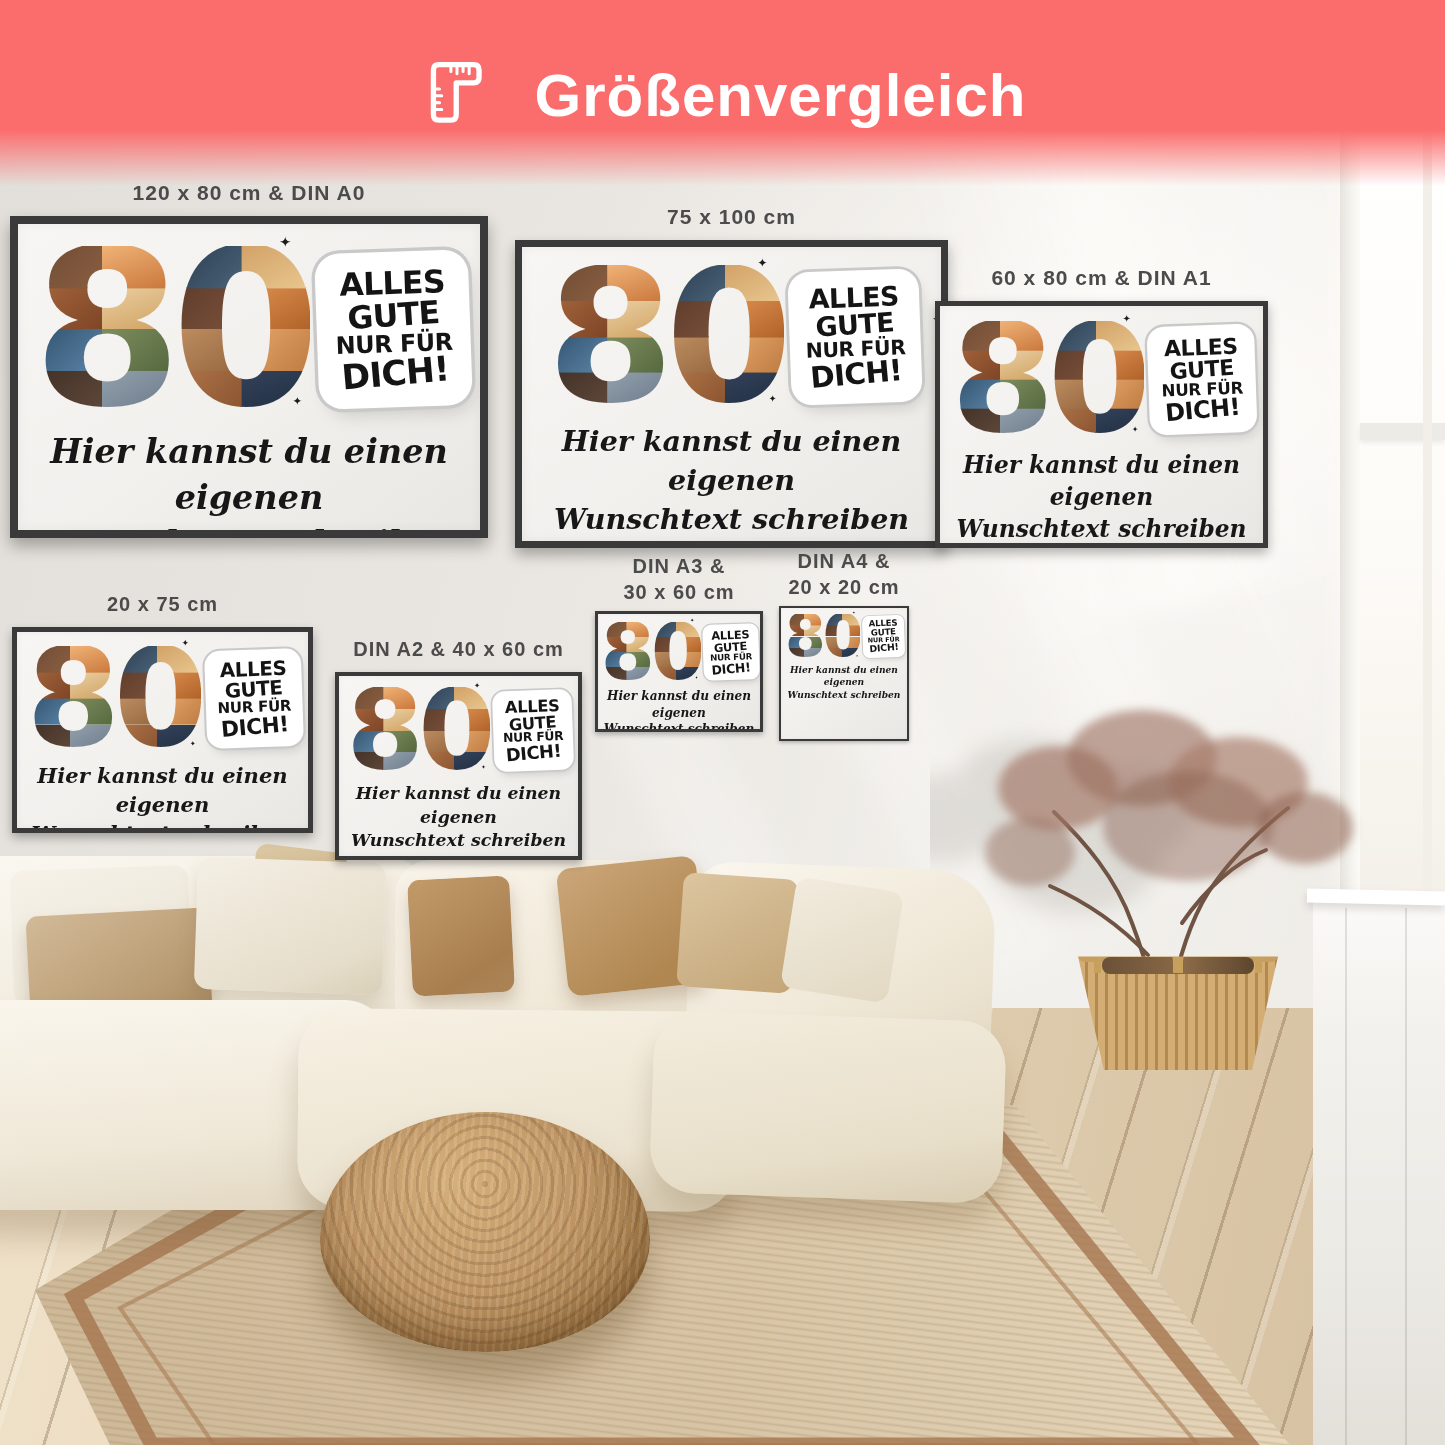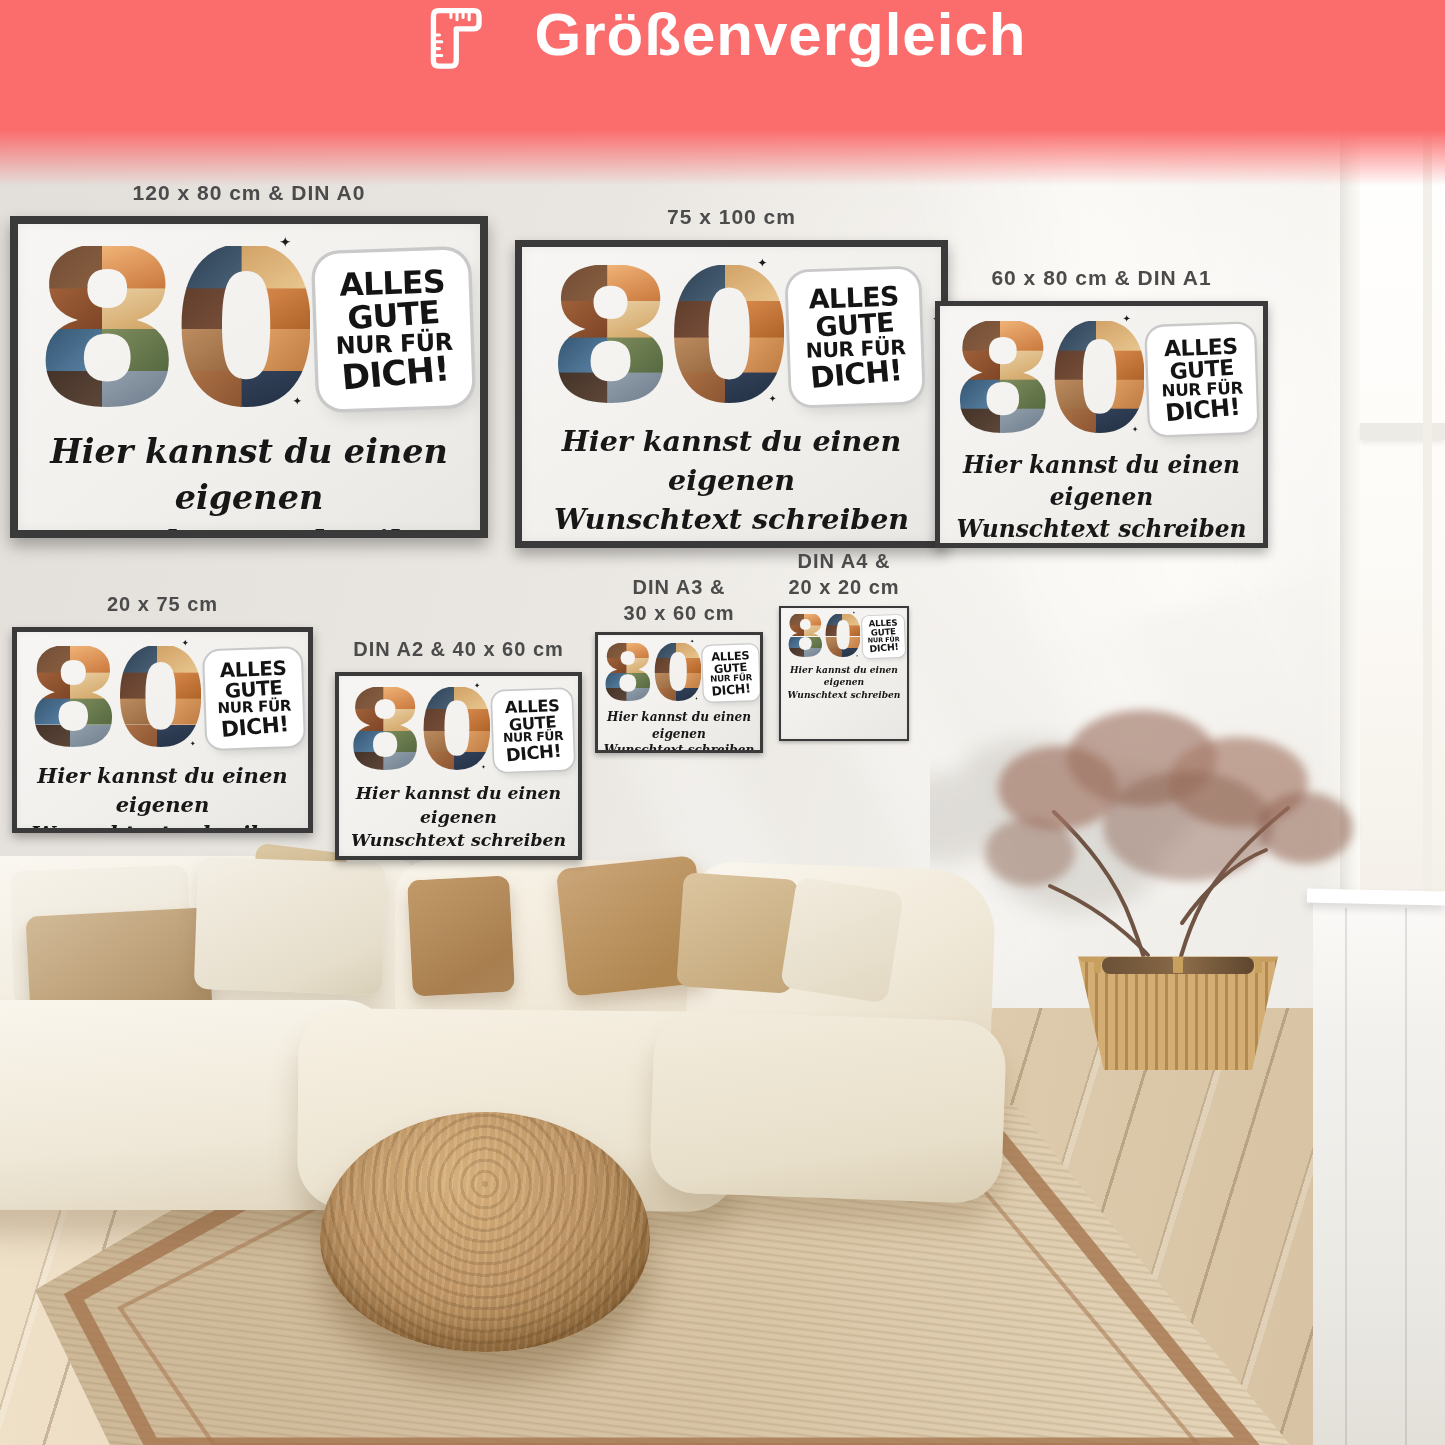--- a/index.html
+++ b/index.html
@@ -109,34 +109,34 @@
     background:
       repeating-radial-gradient(ellipse at 50% 30%, rgba(60,35,10,.15) 0 3px, rgba(0,0,0,0) 3px 11px),
       repeating-linear-gradient(95deg, rgba(255,240,210,.14) 0 3px, rgba(0,0,0,0) 3px 8px),
       radial-gradient(ellipse at 42% 28%, #d6b07c 0%, #bf9565 45%, #997241 80%, #7e5c33 100%);
     box-shadow:0 30px 36px rgba(95,65,30,.35), inset 0 -16px 30px rgba(80,50,20,.35);}
 
   
   .banner{position:absolute;left:0;top:0;right:0;height:130px;z-index:10;background:#fb6d6d;}
   .banner-fade{position:absolute;left:0;top:130px;right:0;height:56px;z-index:10;pointer-events:none;
     background:linear-gradient(180deg,#fb6d6d 0%,rgba(251,109,109,.55) 45%,rgba(251,109,109,0) 100%);}
-  .banner-inner{display:flex;align-items:flex-start;justify-content:center;gap:40px;height:100%;}
+  .banner-inner{display:flex;align-items:flex-end;justify-content:center;gap:40px;height:100%;}
   .banner h1{margin:0;font-weight:700;font-size:60px;color:#ffffff;letter-spacing:1px;
     font-family:"Liberation Sans",sans-serif;}
   .ruler-svg{display:block;}
 
   
   figure{margin:0;}
   .poster{position:absolute;z-index:9;}
   .p1{left:10px;  top:216px;width:478px;height:322px;font-size:4.78px;}
   .p2{left:515px; top:240px;width:408px;height:308px;font-size:4.08px;padding-left:25px;}
   .p3{left:935px; top:301px;width:333px;height:247px;font-size:3.33px;}
   .p4{left:12px;  top:627px;width:301px;height:206px;font-size:3.01px;}
   .p5{left:335px; top:628px;width:247px;height:188px;font-size:2.47px;margin-top:44px;}
-  .p6{left:595px; top:632px;width:168px;height:121px;font-size:1.73px;}
+  .p6{left:595px; top:611px;width:168px;height:121px;font-size:1.73px;}
   .p7{left:779px; top:606px;width:130px;height:135px;font-size:1.30px;}
 
   .plabel{position:absolute;bottom:100%;left:50%;transform:translateX(-50%);margin-bottom:10px;
     text-align:center;font-weight:600;font-size:21px;line-height:1.3;color:#4b4b4b;
     letter-spacing:1px;white-space:nowrap;font-family:"Liberation Sans",sans-serif;}
   .plabel span{display:block;}
   .p4 .plabel,.p5 .plabel{font-size:20px;}
   .p6 .plabel,.p7 .plabel{font-size:20px;margin-bottom:6px;}
 
   .paper{position:absolute;inset:0;border:1.8em solid #3a3a3a;overflow:hidden;

